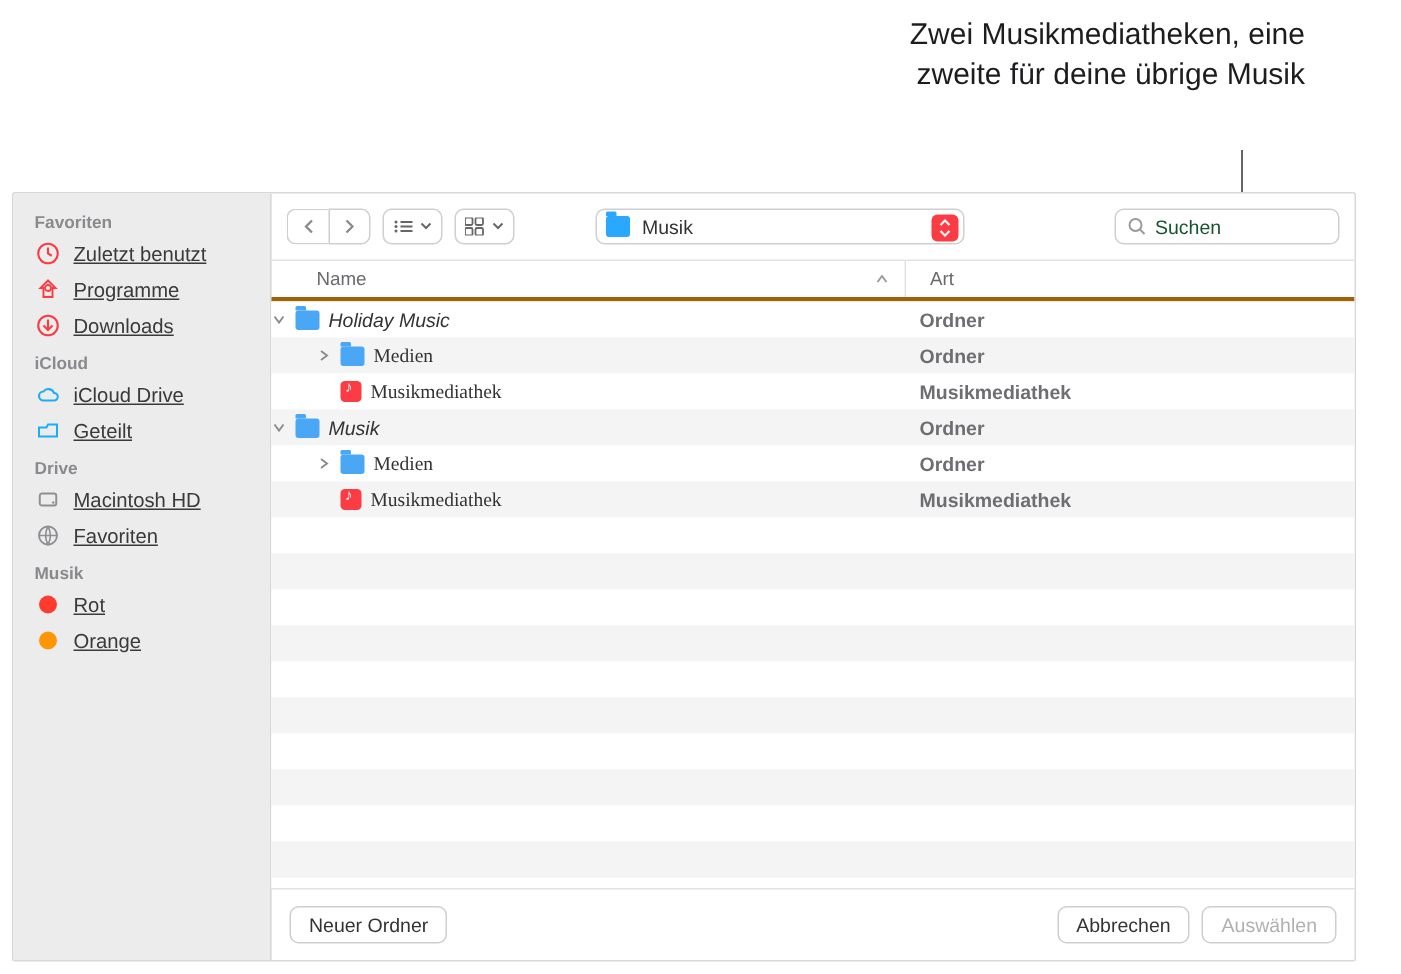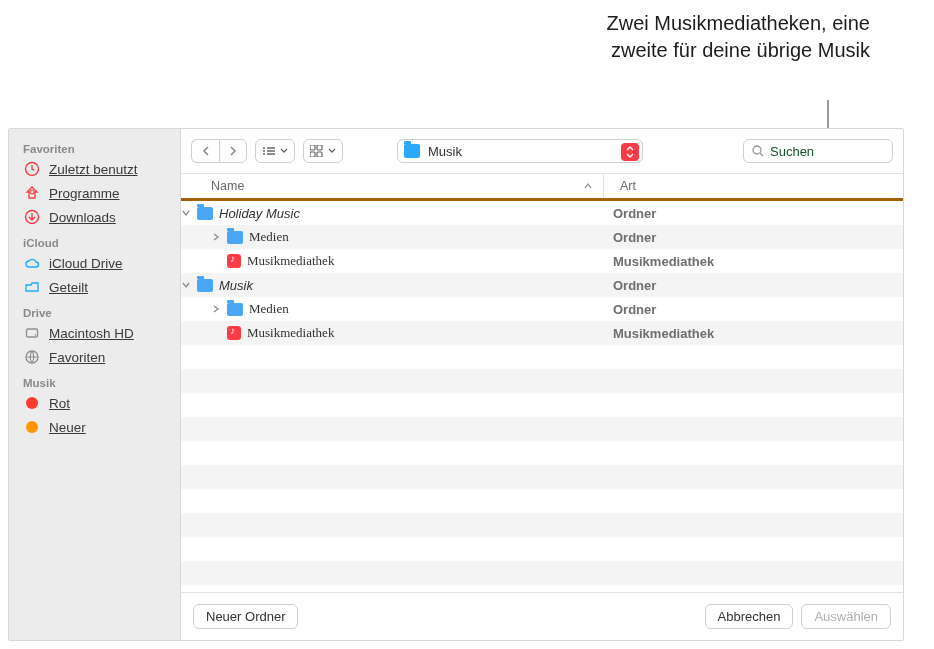--- a/index.html
+++ b/index.html
@@ -256,21 +256,21 @@
       <div class="sb-item">
         <span class="icon">
           <span class="tag-dot" style="background:#ff3b30"></span>
         </span>
         <span>Rot</span>
       </div>
       <div class="sb-item">
         <span class="icon">
           <span class="tag-dot" style="background:#ff9500"></span>
         </span>
-        <span>Neuer</span>
+        <span>Orange</span>
       </div>
     </div>
 
   <div class="main">
 
     <div class="toolbar">
       <div class="btn-group">
         <div class="tb-btn left">
           <svg width="8" height="10" viewBox="0 0 8 10">
               <path d="M6 1 L2 5 L6 9" stroke="#888" stroke-width="1.5" fill="none"></path>

